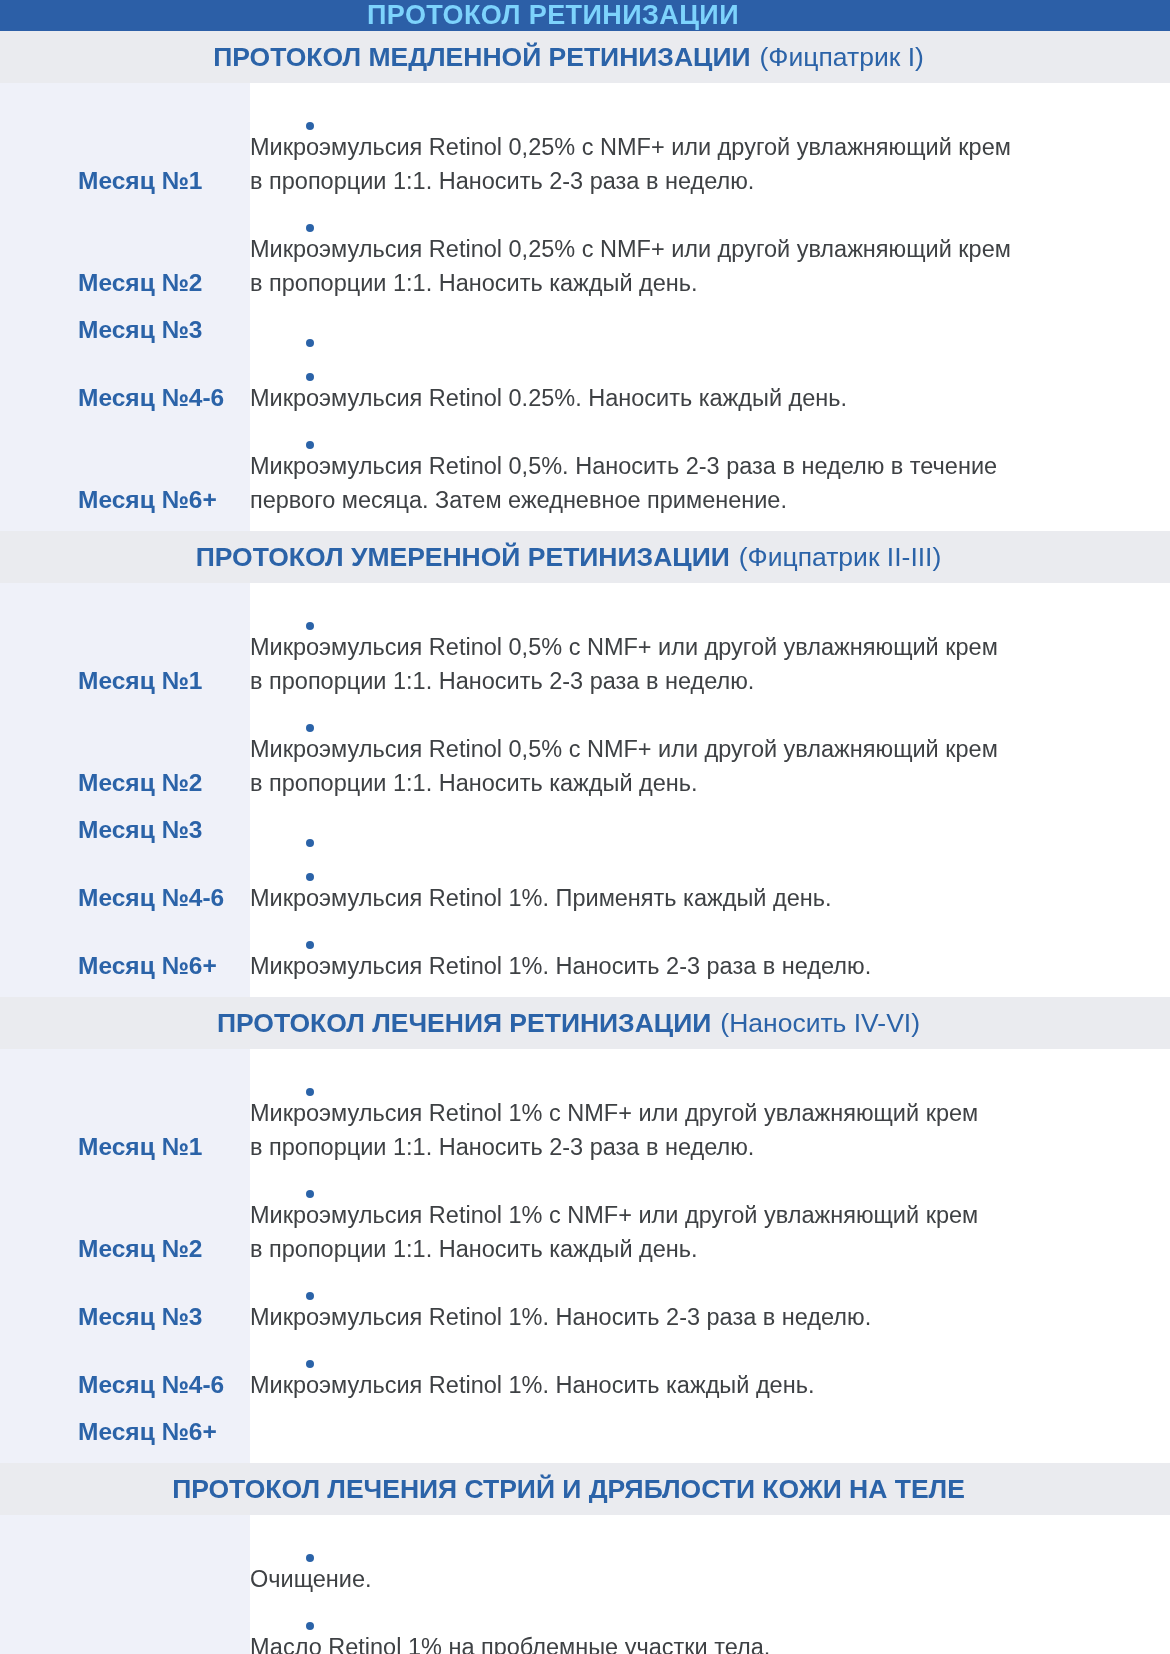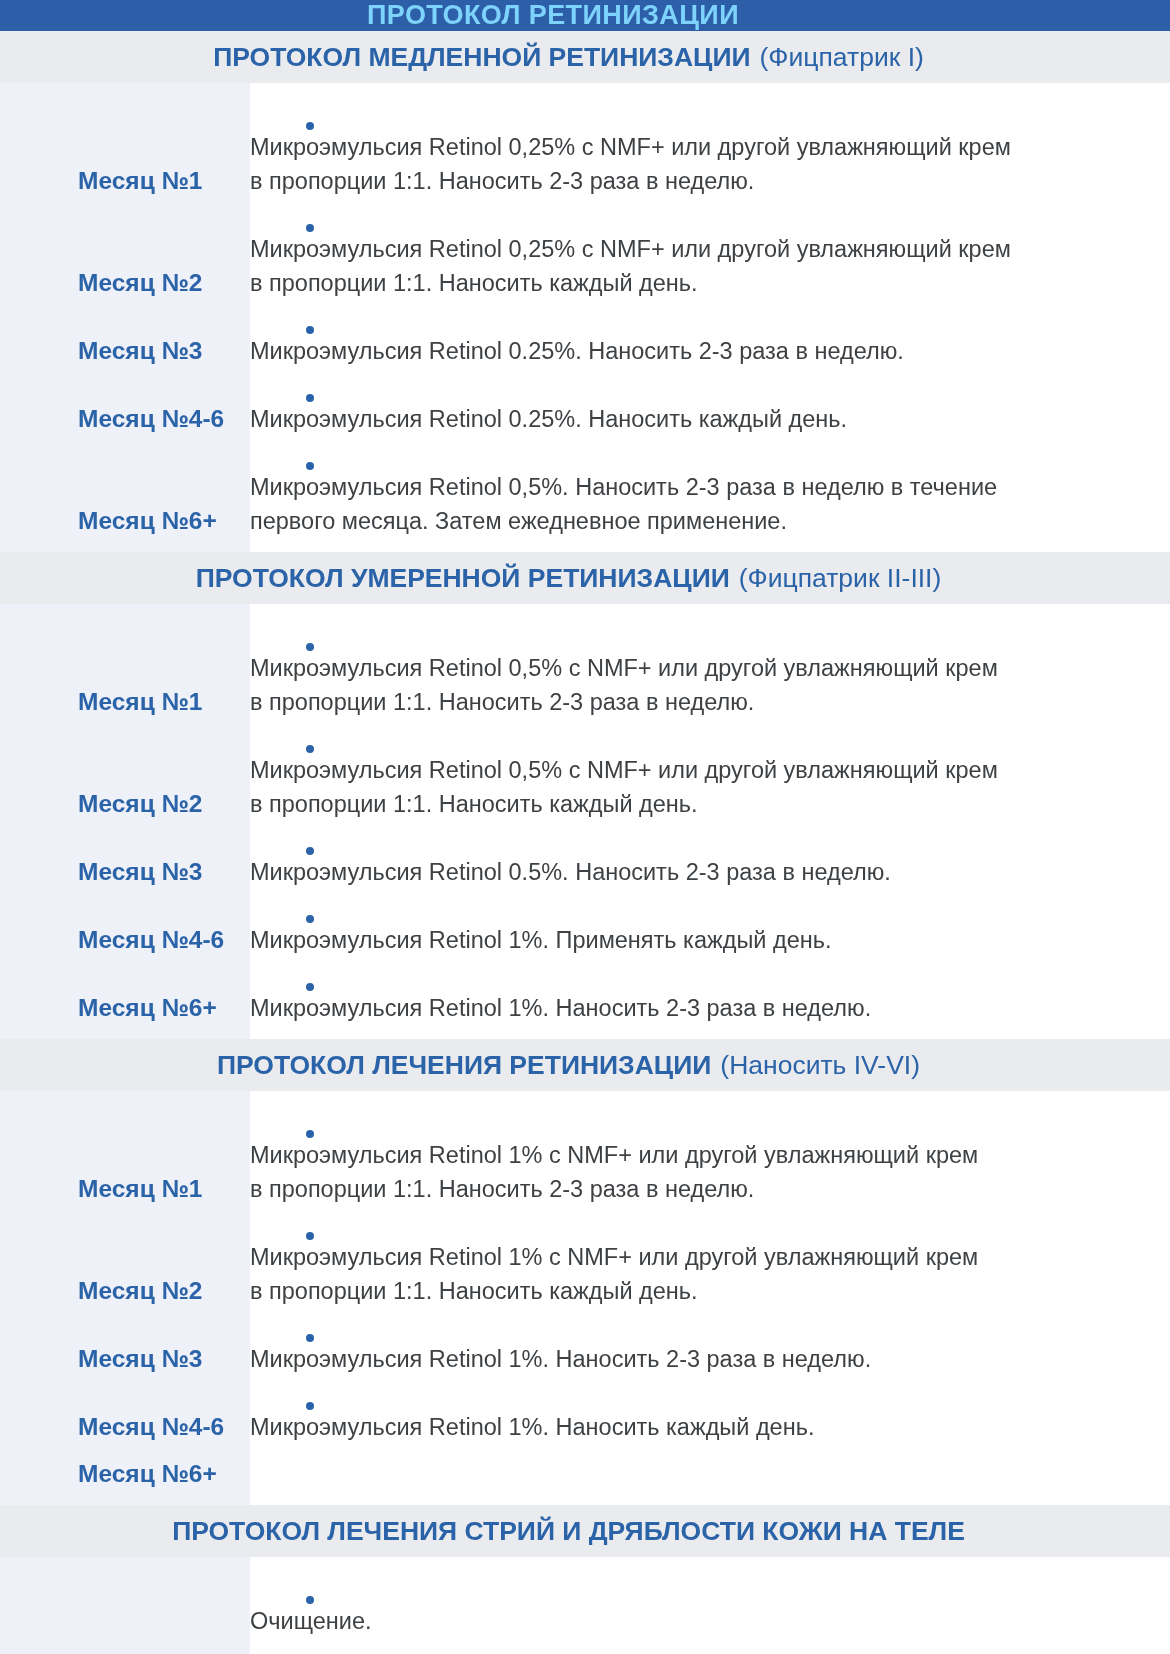--- a/index.html
+++ b/index.html
@@ -69,21 +69,20 @@
     <div class="row-body">
       <span class="bullet"></span>
       <span class="row-text">Микроэмульсия Retinol 0,25% с NMF+ или другой увлажняющий крем<br>в пропорции 1:1. Наносить каждый день.</span>
     </div>
   </div>
 
   <div class="row">
     <div class="row-label">Месяц №3</div>
     <div class="row-body">
       <span class="bullet"></span>
-      <span class="row-text">Микроэмульсия Retinol 0.25%. Наносить 2-3 раза в неделю.</span>
     </div>
   </div>
 
   <div class="row">
     <div class="row-label">Месяц №4-6</div>
     <div class="row-body">
       <span class="bullet"></span>
       <span class="row-text">Микроэмульсия Retinol 0.25%. Наносить каждый день.</span>
     </div>
   </div>
@@ -118,21 +117,20 @@
     <div class="row-body">
       <span class="bullet"></span>
       <span class="row-text">Микроэмульсия Retinol 0,5% с NMF+ или другой увлажняющий крем<br>в пропорции 1:1. Наносить каждый день.</span>
     </div>
   </div>
 
   <div class="row">
     <div class="row-label">Месяц №3</div>
     <div class="row-body">
       <span class="bullet"></span>
-      <span class="row-text">Микроэмульсия Retinol 0.5%. Наносить 2-3 раза в неделю.</span>
     </div>
   </div>
 
   <div class="row">
     <div class="row-label">Месяц №4-6</div>
     <div class="row-body">
       <span class="bullet"></span>
       <span class="row-text">Микроэмульсия Retinol 1%. Применять каждый день.</span>
     </div>
   </div>

